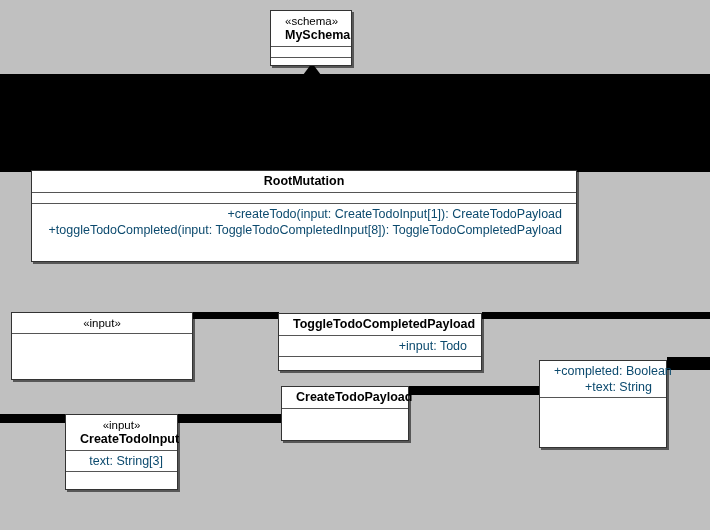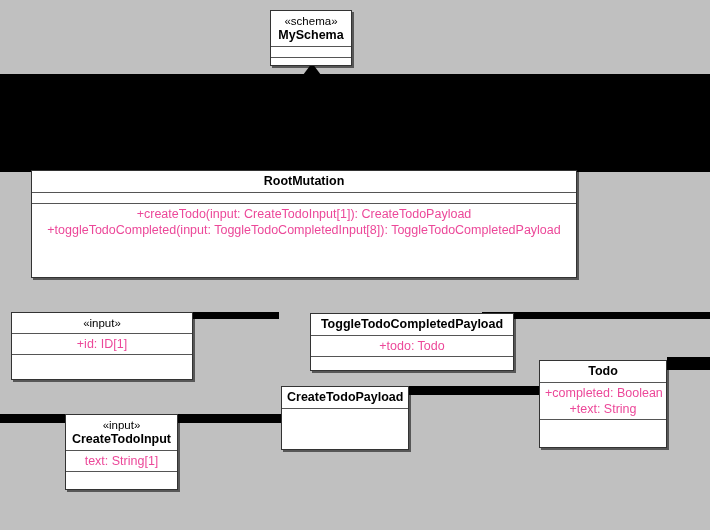--- a/index.html
+++ b/index.html
@@ -30,21 +30,21 @@
   
   .uml-box {
     position: absolute;
     background: #ffffff;
     border: 1px solid #333333;
     box-sizing: border-box;
     box-shadow: 2px 2px 0 0 rgba(0,0,0,0.55);
   }
   .compartment {
     box-sizing: border-box;
-    padding: 2px 5px;
+    padding: 2px 14px;
   }
   .compartment + .compartment {
     border-top: 1px solid #555555;
   }
   .c-title {
     text-align: center;
     font-weight: bold;
     font-size: 12.5px;
     color: #000000;
     line-height: 15px;
@@ -52,23 +52,23 @@
     padding-bottom: 3px;
   }
   .stereo {
     display: block;
     font-weight: normal;
     font-size: 11.5px;
     line-height: 14px;
   }
   .c-body {
     font-size: 12.5px;
-    color: #ec4899;
+    color: #0c4a6e;
     line-height: 16px;
-    text-align: center;
+    text-align: right;
     white-space: nowrap;
   }
   .c-empty {
     height: 11px;
     padding: 0;
   }
   .row {
     display: block;
     white-space: nowrap;
   }
@@ -105,73 +105,67 @@
 
   <div class="uml-box" style="left:270px; top:10px; width:82px; height:56px;">
     <div class="compartment c-title">
       <span class="stereo">«schema»</span>
       <span>MySchema</span>
     </div>
     <div class="compartment c-body c-empty"></div>
     <div class="compartment c-body c-empty"></div>
   </div>
 
-  <div class="uml-box" style="left:31px; top:170px; width:546px; height:108px;">
+  <div class="uml-box" style="left:31px; top:170px; width:546px; height:92px;">
     <div class="compartment c-title">
       <span>RootMutation</span>
     </div>
     <div class="compartment c-body c-empty"></div>
     <div class="compartment c-body" style="height:47px;">
       <span class="row">+createTodo(input: CreateTodoInput[1]): CreateTodoPayload</span>
       <span class="row">+toggleTodoCompleted(input: ToggleTodoCompletedInput[8]): ToggleTodoCompletedPayload</span>
     </div>
   </div>
 
   <div class="uml-box" style="left:11px; top:312px; width:182px; height:68px;">
     <div class="compartment c-title">
       <span class="stereo">«input»</span>
     </div>
+    <div class="compartment c-body c-empty"></div>
+  </div>
+
+  <div class="uml-box" style="left:278px; top:313px; width:204px; height:58px;">
+    <div class="compartment c-title">
+      <span>ToggleTodoCompletedPayload</span>
+    </div>
     <div class="compartment c-body">
-      <span class="row">+id: ID[1]</span>
+      <span class="row">+input: Todo</span>
     </div>
     <div class="compartment c-body c-empty"></div>
   </div>
 
-  <div class="uml-box" style="left:278px; top:313px; width:204px; height:58px;margin-left:32px;">
-    <div class="compartment c-title">
-      <span>ToggleTodoCompletedPayload</span>
-    </div>
-    <div class="compartment c-body">
-      <span class="row">+todo: Todo</span>
-    </div>
-    <div class="compartment c-body c-empty"></div>
-  </div>
-
-  <div class="uml-box" style="left:281px; top:386px; width:128px; height:64px;">
+  <div class="uml-box" style="left:281px; top:386px; width:128px; height:55px;">
     <div class="compartment c-title">
       <span>CreateTodoPayload</span>
     </div>
     <div class="compartment c-body c-empty" style="height:9px;"></div>
   </div>
 
   <div class="uml-box" style="left:65px; top:414px; width:113px; height:76px;">
     <div class="compartment c-title">
       <span class="stereo">«input»</span>
       <span>CreateTodoInput</span>
     </div>
     <div class="compartment c-body">
-      <span class="row">text: String[1]</span>
+      <span class="row">text: String[3]</span>
     </div>
     <div class="compartment c-body c-empty" style="height:12px;"></div>
   </div>
 
   <div class="uml-box" style="left:539px; top:360px; width:128px; height:88px;">
-    <div class="compartment c-title">
-      <span>Todo</span>
-    </div>
     <div class="compartment c-body">
       <span class="row">+completed: Boolean</span>
       <span class="row">+text: String</span>
     </div>
     <div class="compartment c-body c-empty" style="height:8px;"></div>
   </div>
 
 </div>
 
 </body></html>

